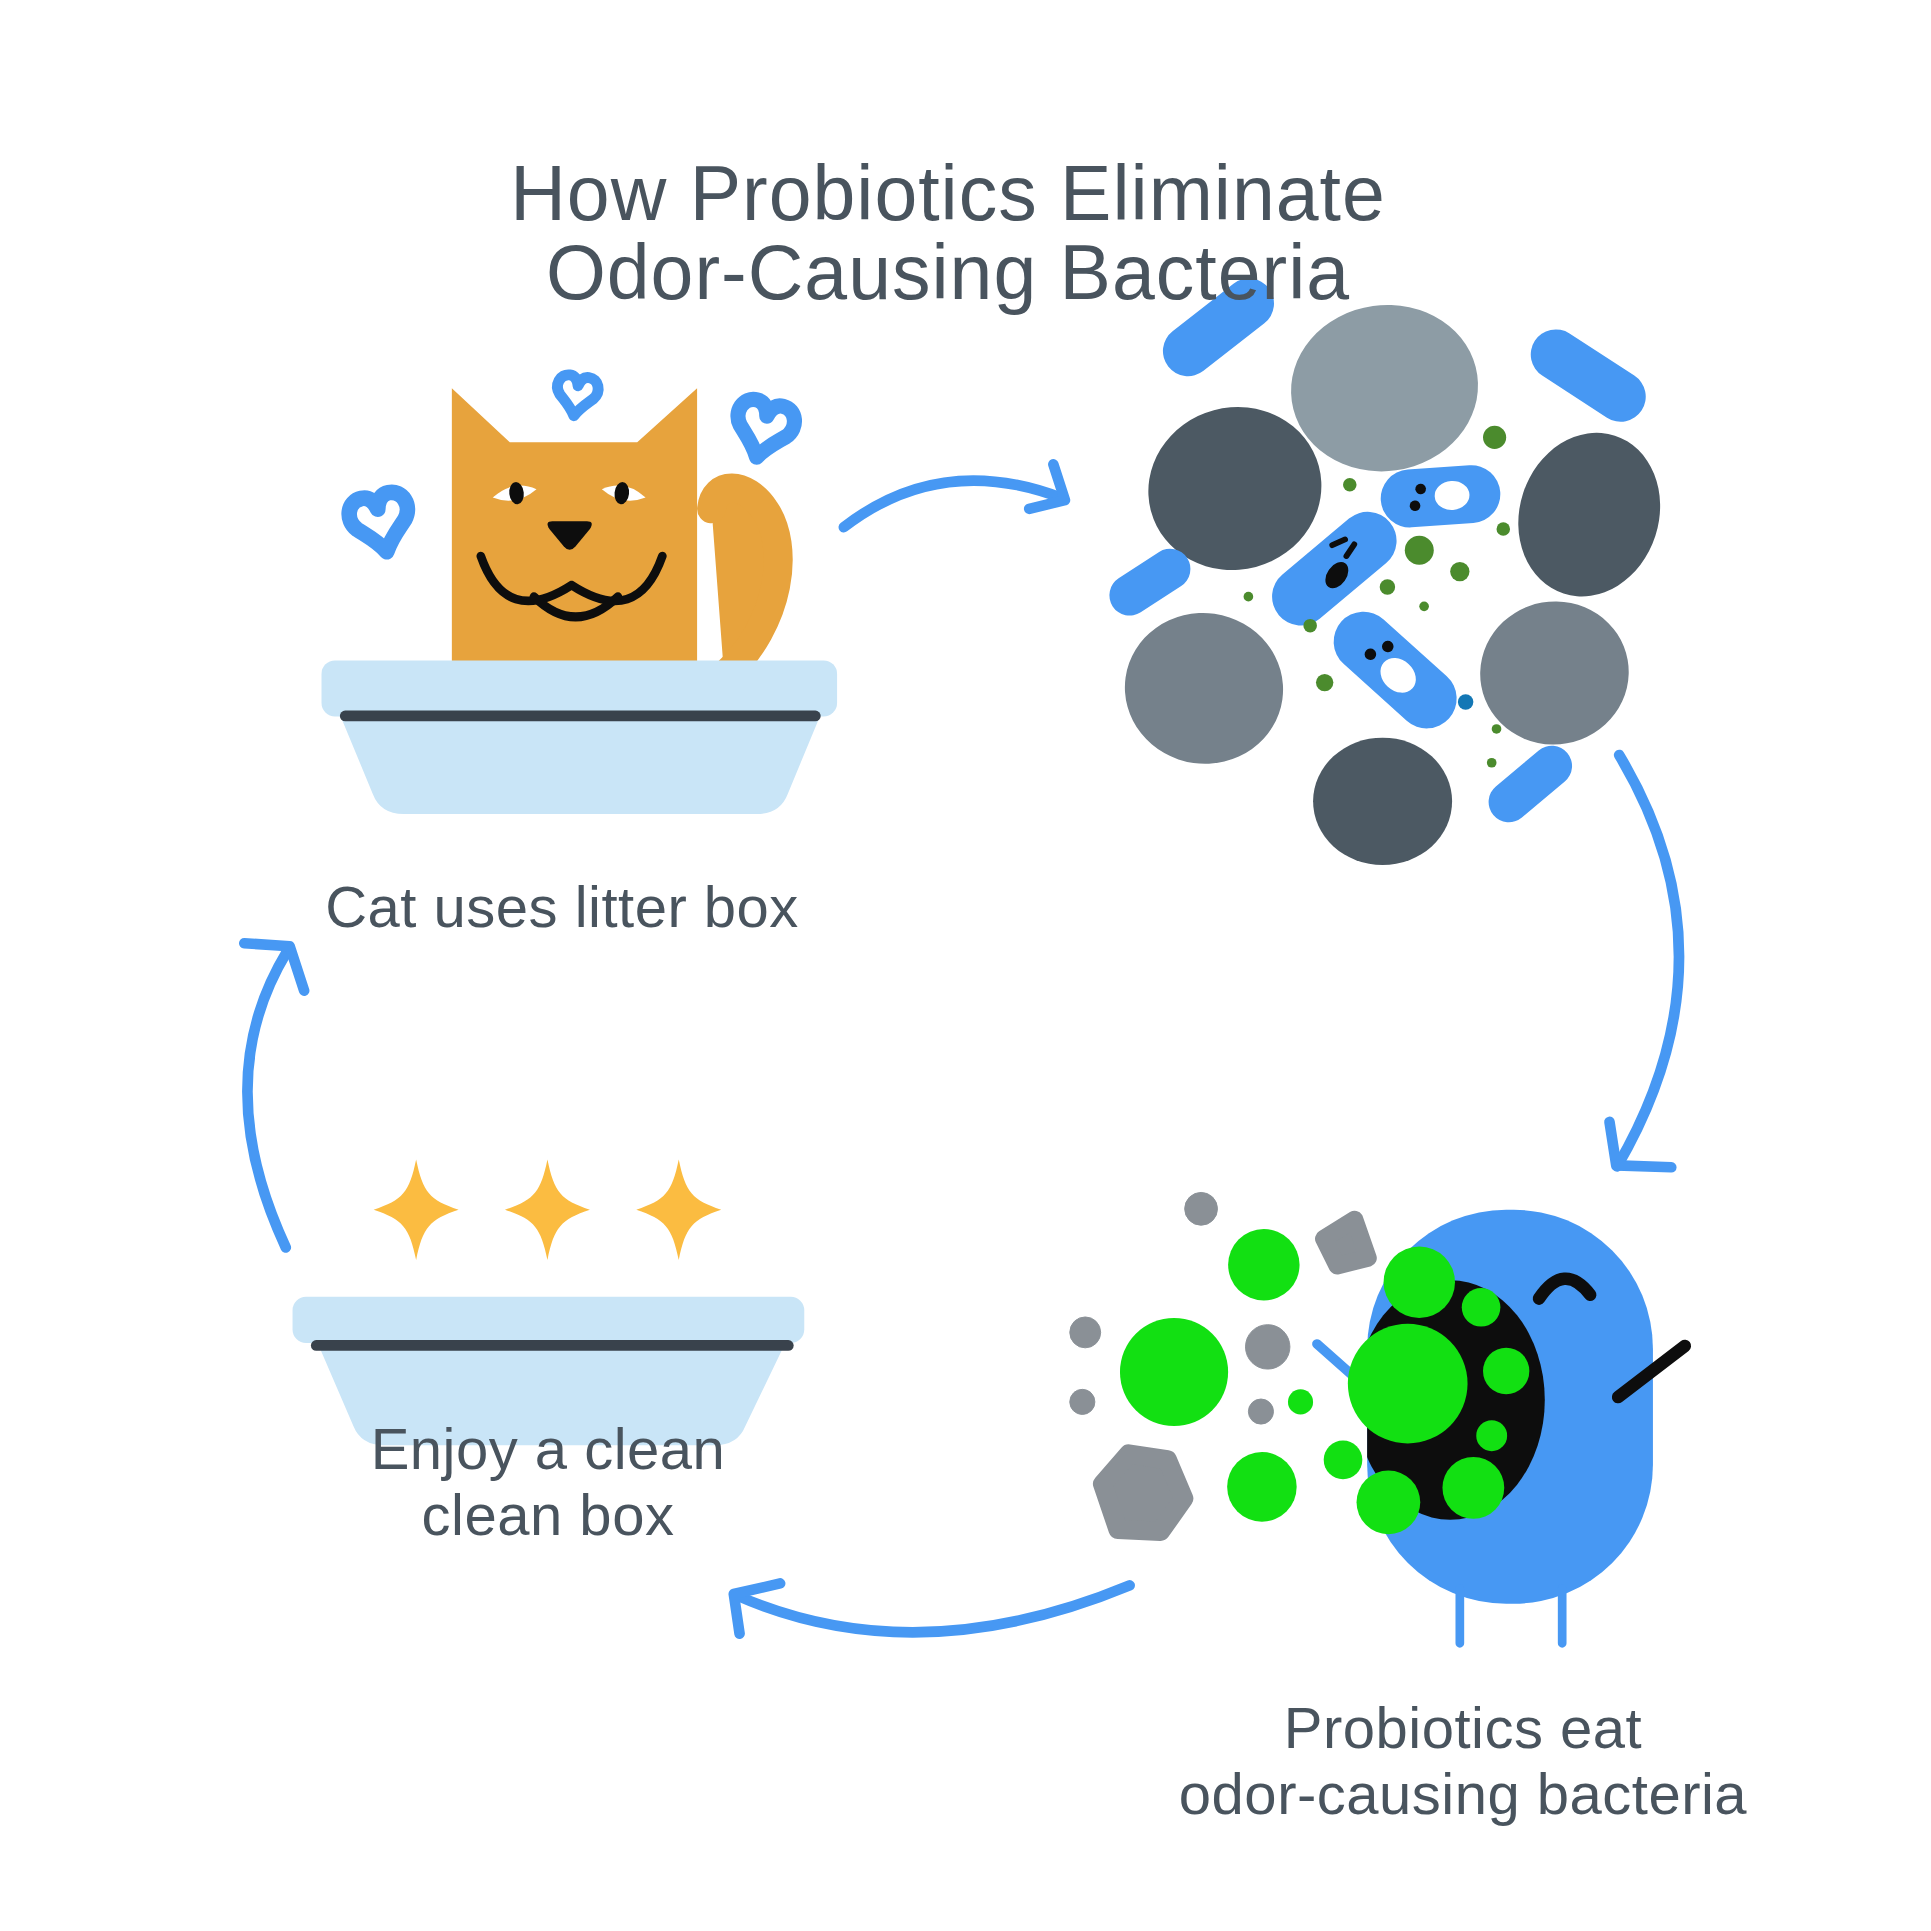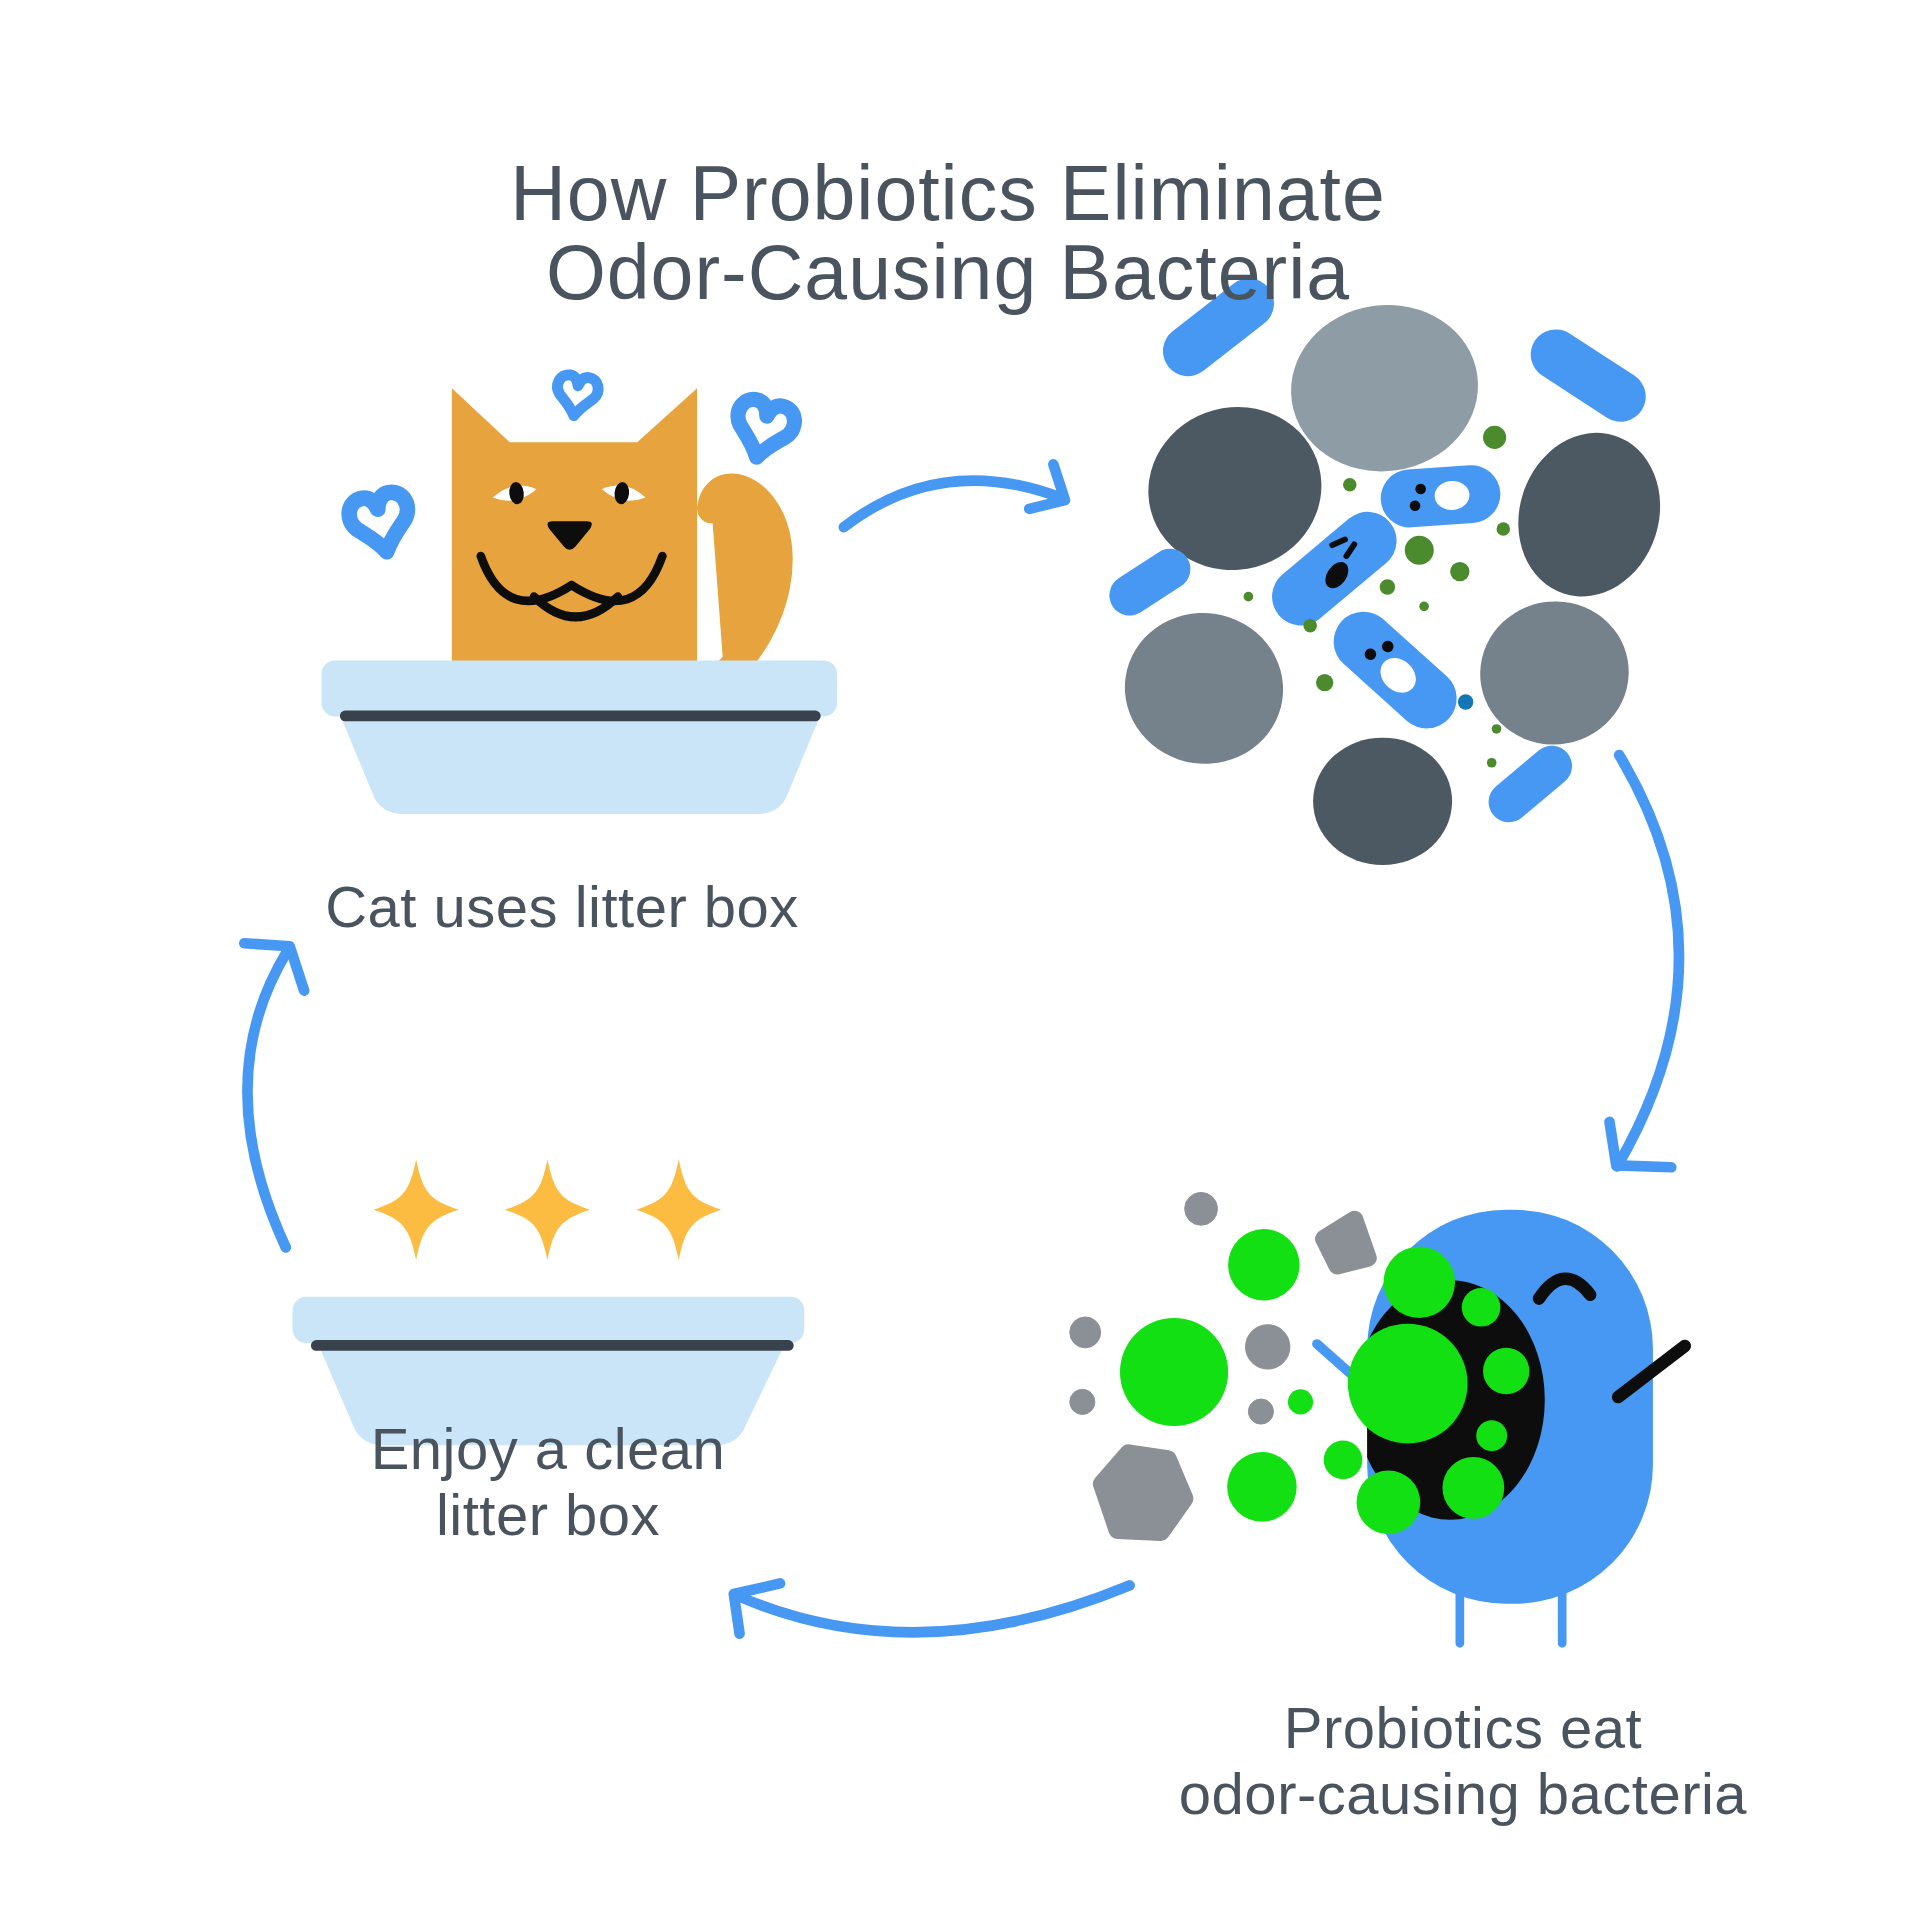--- a/index.html
+++ b/index.html
@@ -194,21 +194,21 @@
   <div class="txt title" style="left:948px;top:126px;margin-top:28px;">
     <div>How Probiotics Eliminate</div>
     <div>Odor-Causing Bacteria</div>
   </div>
 
   <div class="txt caption" style="left:562px;top:862px;margin-top:12px;">Cat uses litter box</div>
 
 
   <div class="txt caption" style="left:548px;top:1416px;">
     <div>Enjoy a clean</div>
-    <div>litter box</div>
+    <div>clean box</div>
   </div>
 
   <div class="txt caption" style="left:1438px;top:1695px;margin-left:25px;">
     <div>Probiotics eat</div>
     <div>odor-causing bacteria</div>
   </div>
 
 </div>
 
 

